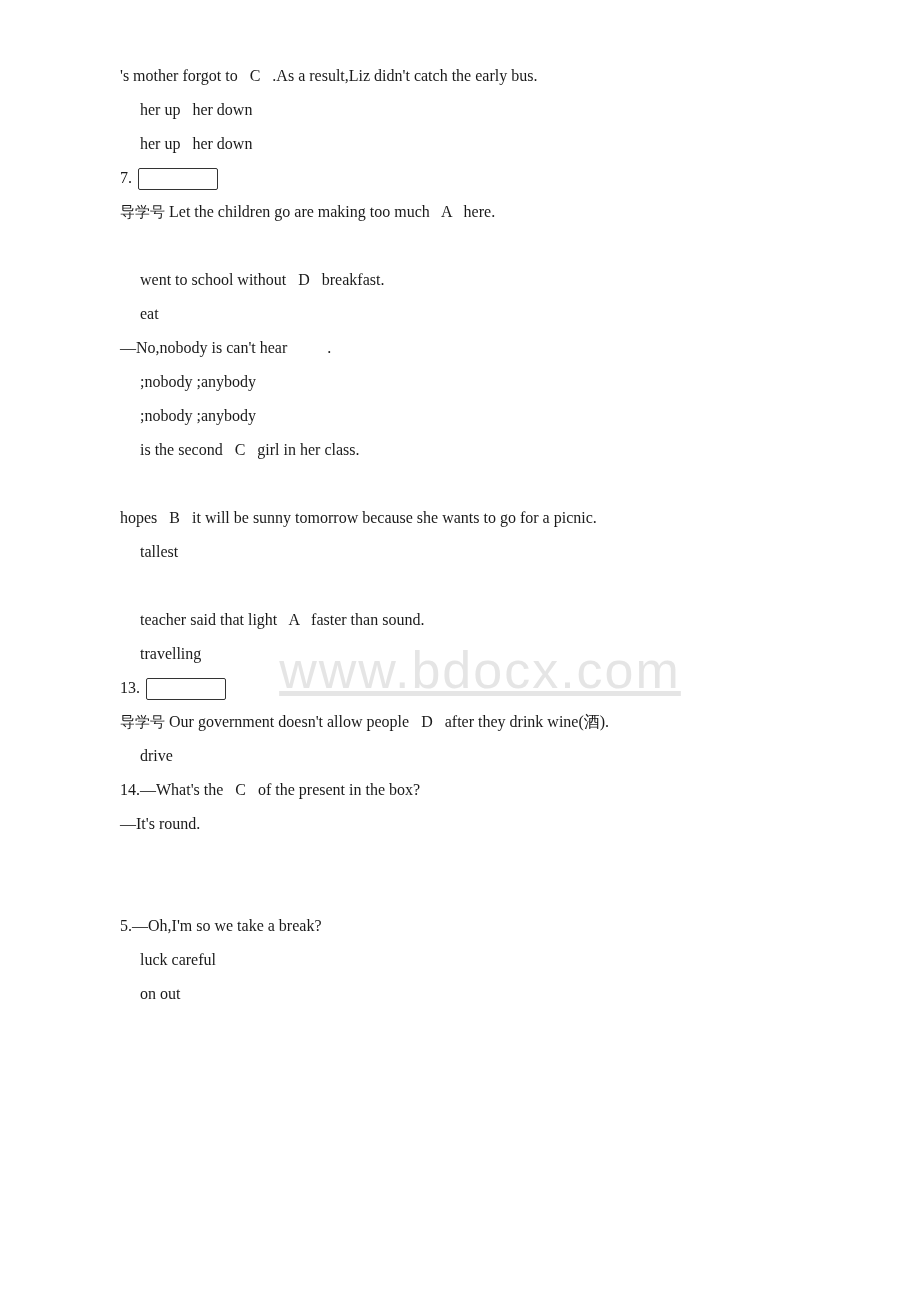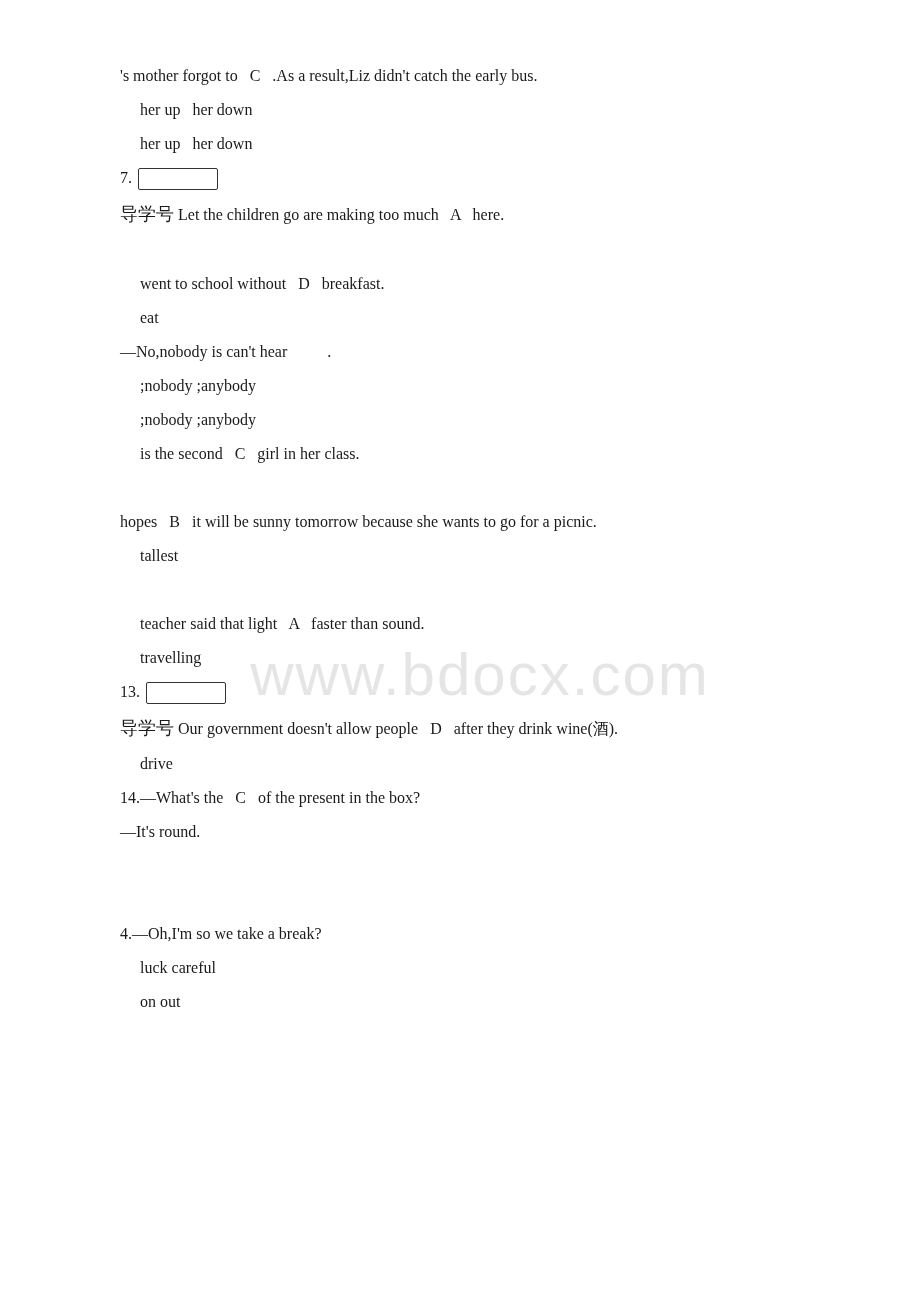--- a/index.html
+++ b/index.html
@@ -23,40 +23,41 @@
       height: 22px;
       vertical-align: middle;
       border-radius: 2px;
       margin: 0 2px;
     }
     .watermark {
       position: absolute;
       top: 580px;
       left: 50%;
       transform: translateX(-50%);
-      font-size: 60px;
+      font-size: 52px;
       color: rgba(180, 180, 180, 0.35);
       font-family: Arial, sans-serif;
       white-space: nowrap;
       pointer-events: none;
       letter-spacing: 2px;
+      text-decoration: underline;
     }
     .section {
       margin-bottom: 6px;
     }
     .indent {
       padding-left: 20px;
     }
     .line {
       margin-bottom: 2px;
       line-height: 2;
     }
     .special-char {
       font-family: Arial, sans-serif;
-      font-size: 18px;
+      font-size: 15px;
     }
   </style>
 </head>
 <body>
 
 <div style="position: relative;">
   <div class="watermark">www.bdocx.com</div>
 
   <div class="section">
 
@@ -147,21 +148,21 @@
     </div>
 
     <div class="line">
       <span>—It's round.</span>
     </div>
 
     <div class="line">&nbsp;</div>
     <div class="line">&nbsp;</div>
 
     <div class="line">
-      <span>4.—Oh,I'm so we take a break?</span>
+      <span>5.—Oh,I'm so we take a break?</span>
     </div>
 
 
     <div class="line indent">
       <span>luck careful</span>
     </div>
 
     <div class="line indent">
       <span>on out</span>
     </div>

